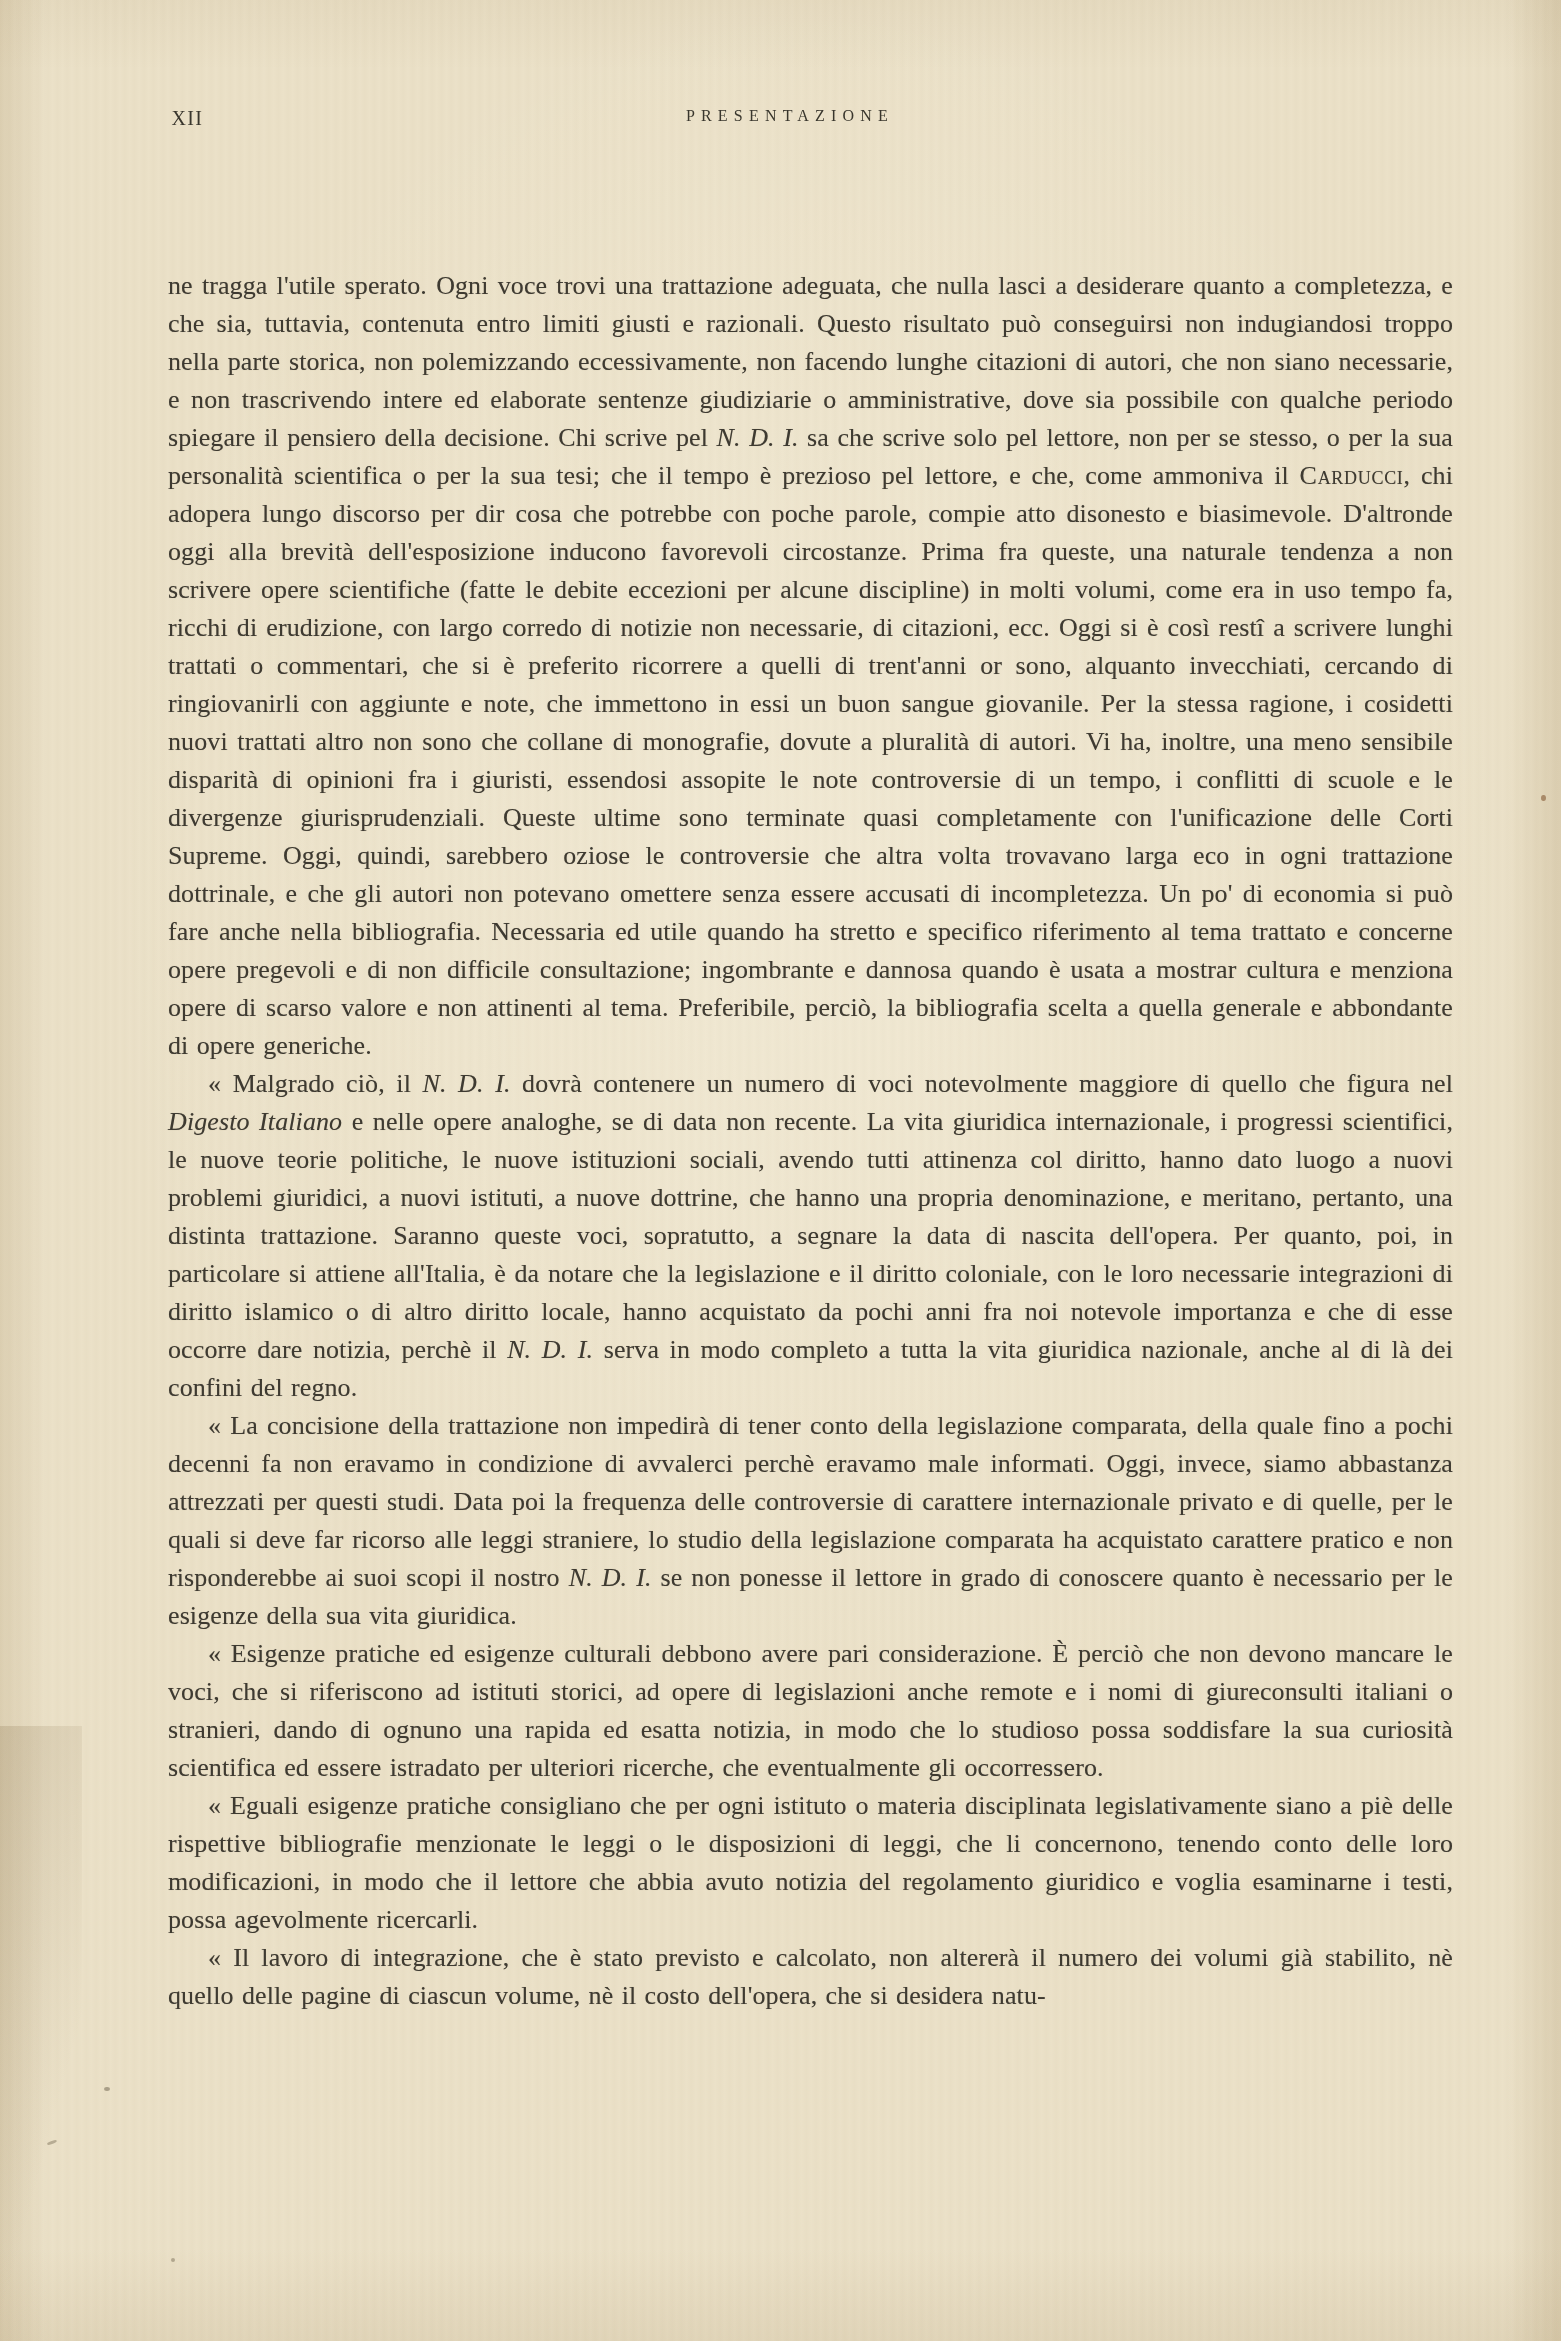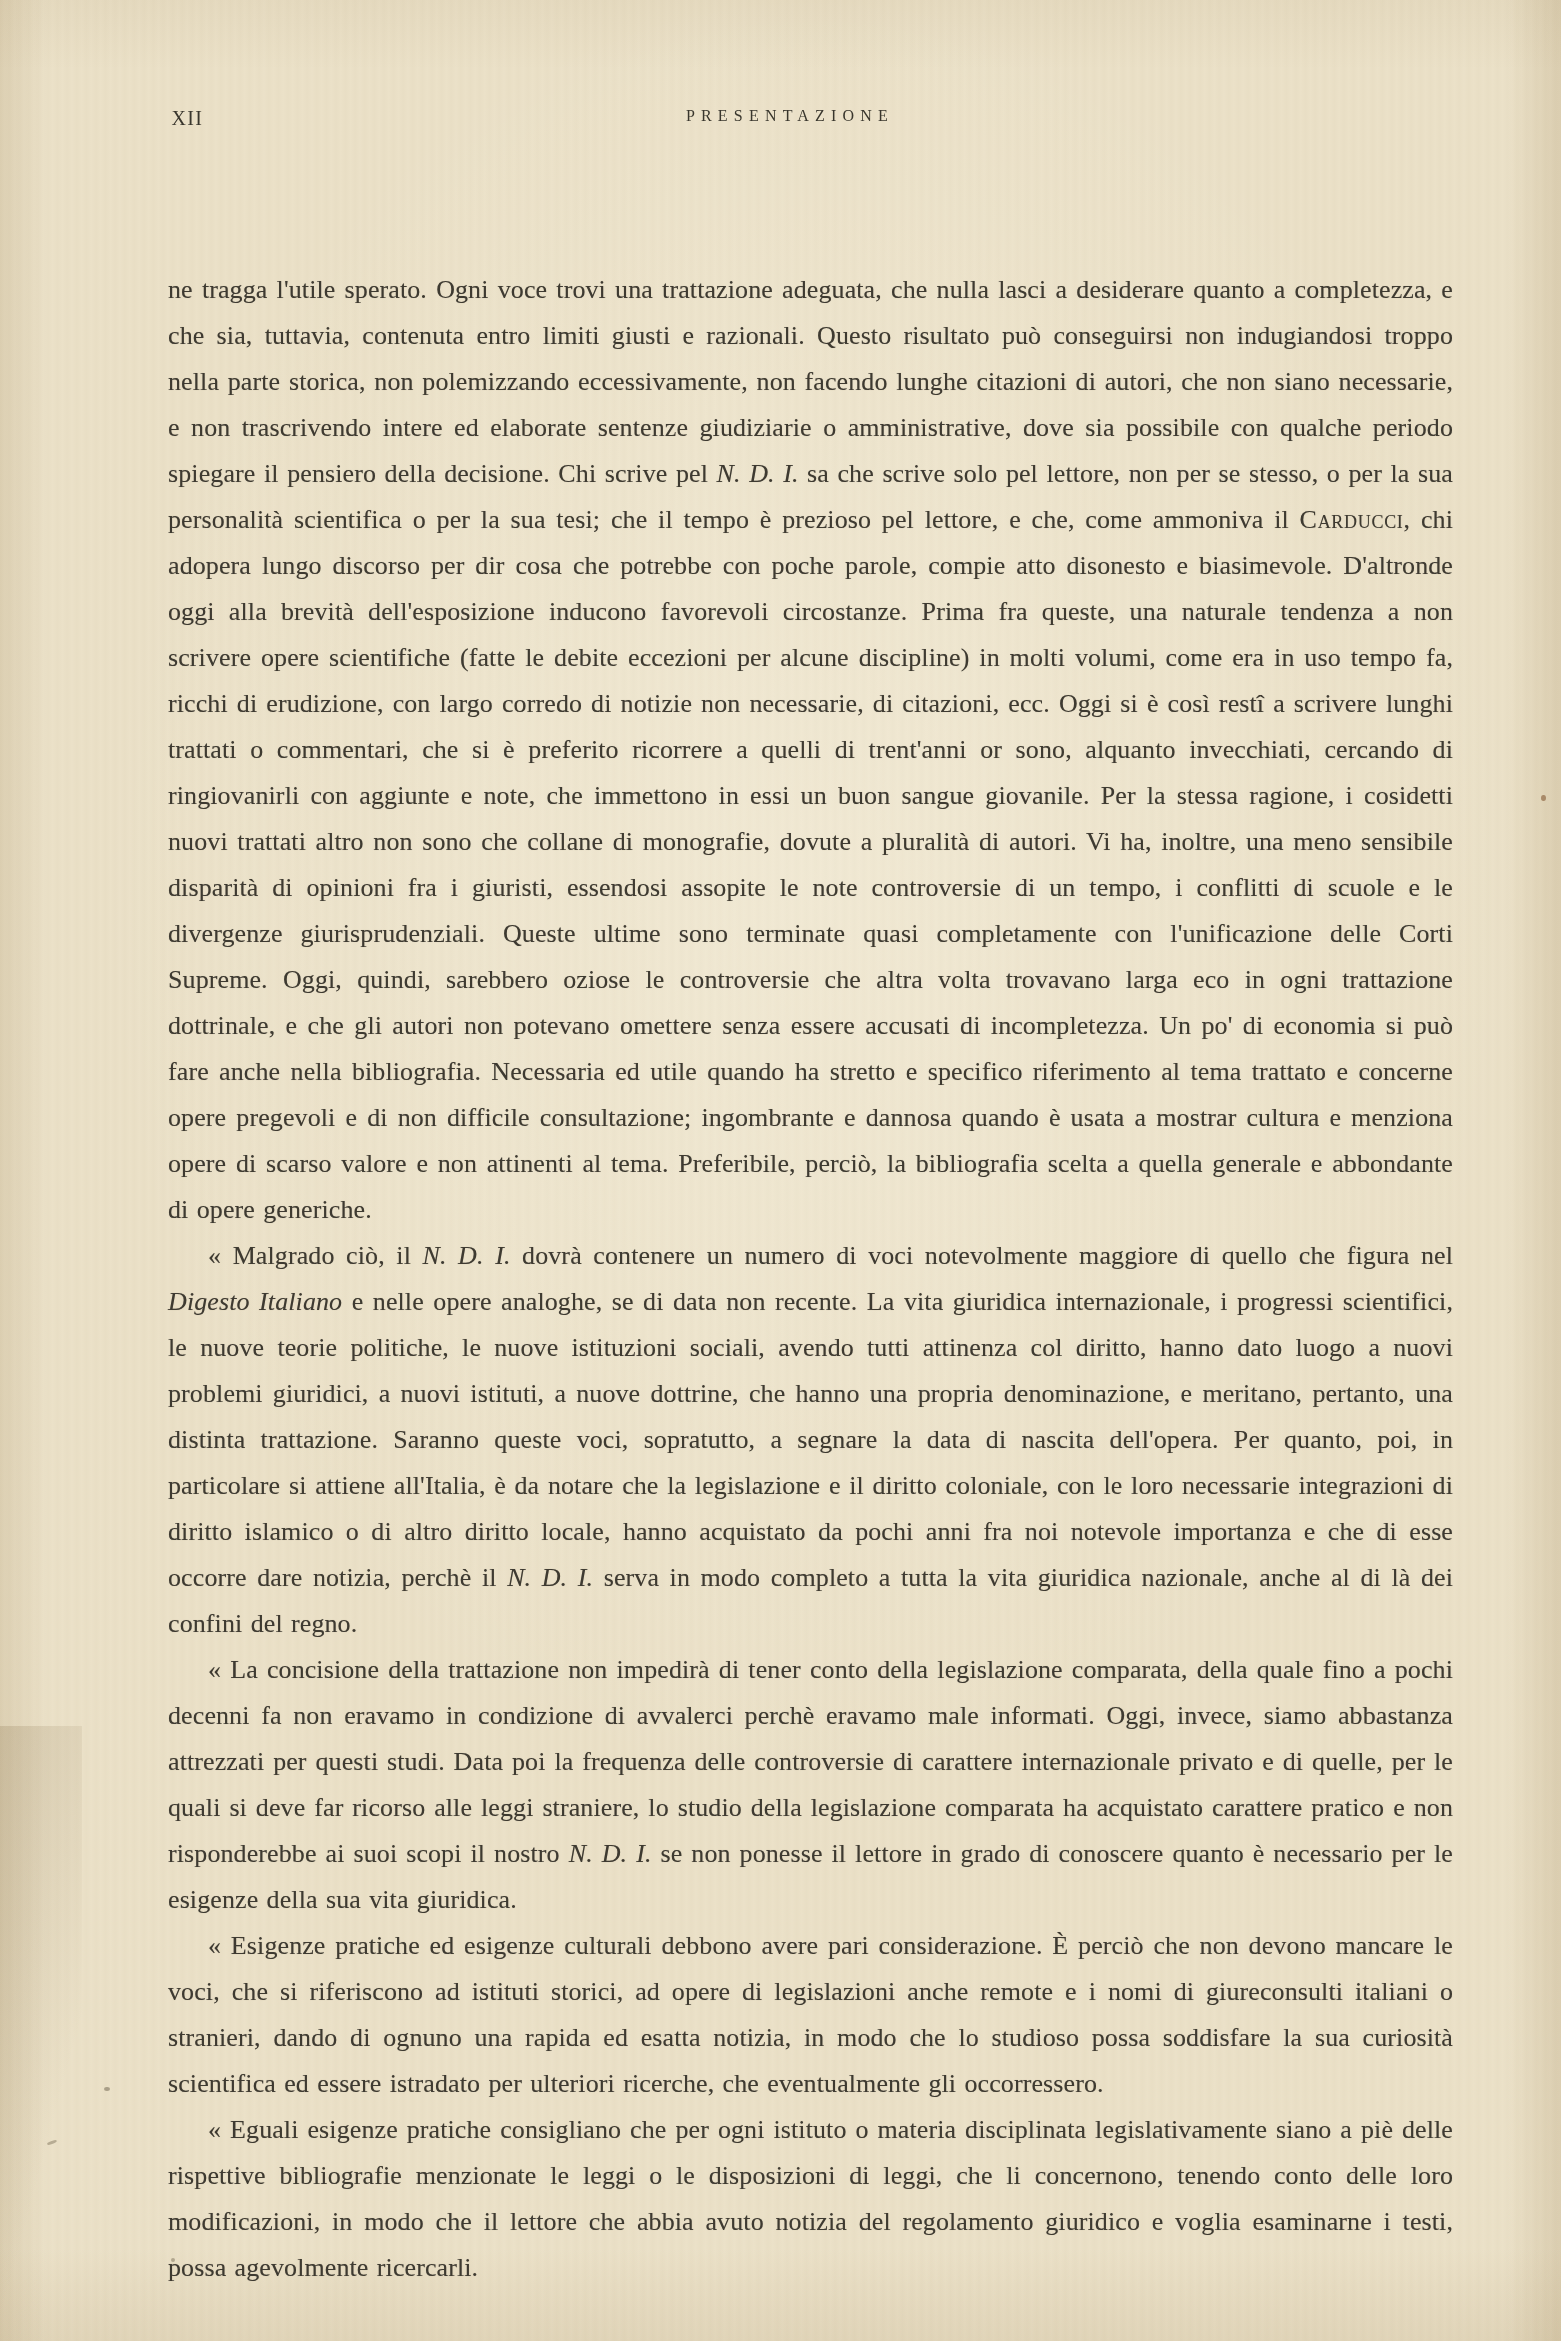--- a/index.html
+++ b/index.html
@@ -48,21 +48,21 @@
     font-size: 16px;
     letter-spacing: 6.2px;
     color: #39362d;
   }
   .text-body {
     position: absolute;
     left: 168px;
     top: 267px;
     width: 1285px;
     font-size: 26px;
-    line-height: 46px;
+    line-height: 38px;
     text-align: justify;
     word-spacing: 1.7px;
     letter-spacing: 0.1px;
     text-shadow: 0 0 0.7px rgba(62,58,49,0.35);
   }
   .para { margin: 0; padding: 0; }
   .para.indent { text-indent: 40px; }
   .it { font-style: italic; }
   .sc { font-variant: small-caps; letter-spacing: 0.7px; }
   .speck {
@@ -83,20 +83,21 @@
     <span class="page-number">XII</span>
     <span class="header-title">PRESENTAZIONE</span>
   </div>
 
   <div class="text-body">
       <p class="para"><span>ne tragga l'utile sperato. Ogni voce trovi una trattazione adeguata, che nulla lasci a desiderare quanto a completezza, e che sia, tuttavia, contenuta entro limiti giusti e razionali. Questo risultato può conseguirsi non indugiandosi troppo nella parte storica, non polemizzando eccessivamente, non facendo lunghe citazioni di autori, che non siano necessarie, e non trascrivendo intere ed elaborate sentenze giudiziarie o amministrative, dove sia possibile con qualche periodo spiegare il pensiero della decisione. Chi scrive pel </span><span class="it">N. D. I.</span><span> sa che scrive solo pel lettore, non per se stesso, o per la sua personalità scientifica o per la sua tesi; che il tempo è prezioso pel lettore, e che, come ammoniva il </span><span class="sc">Carducci</span><span>, chi adopera lungo discorso per dir cosa che potrebbe con poche parole, compie atto disonesto e biasimevole. D'altronde oggi alla brevità dell'esposizione inducono favorevoli circostanze. Prima fra queste, una naturale tendenza a non scrivere opere scientifiche (fatte le debite eccezioni per alcune discipline) in molti volumi, come era in uso tempo fa, ricchi di erudizione, con largo corredo di notizie non necessarie, di citazioni, ecc. Oggi si è così restî a scrivere lunghi trattati o commentari, che si è preferito ricorrere a quelli di trent'anni or sono, alquanto invecchiati, cercando di ringiovanirli con aggiunte e note, che immettono in essi un buon sangue giovanile. Per la stessa ragione, i cosidetti nuovi trattati altro non sono che collane di monografie, dovute a pluralità di autori. Vi ha, inoltre, una meno sensibile disparità di opinioni fra i giuristi, essendosi assopite le note controversie di un tempo, i conflitti di scuole e le divergenze giurisprudenziali. Queste ultime sono terminate quasi completamente con l'unificazione delle Corti Supreme. Oggi, quindi, sarebbero oziose le controversie che altra volta trovavano larga eco in ogni trattazione dottrinale, e che gli autori non potevano omettere senza essere accusati di incompletezza. Un po' di economia si può fare anche nella bibliografia. Necessaria ed utile quando ha stretto e specifico riferimento al tema trattato e concerne opere pregevoli e di non difficile consultazione; ingombrante e dannosa quando è usata a mostrar cultura e menziona opere di scarso valore e non attinenti al tema. Preferibile, perciò, la bibliografia scelta a quella generale e abbondante di opere generiche.</span></p>
       <p class="para indent"><span>« Malgrado ciò, il </span><span class="it">N. D. I.</span><span> dovrà contenere un numero di voci notevolmente maggiore di quello che figura nel </span><span class="it">Digesto Italiano</span><span> e nelle opere analoghe, se di data non recente. La vita giuridica internazionale, i progressi scientifici, le nuove teorie politiche, le nuove istituzioni sociali, avendo tutti attinenza col diritto, hanno dato luogo a nuovi problemi giuridici, a nuovi istituti, a nuove dottrine, che hanno una propria denominazione, e meritano, pertanto, una distinta trattazione. Saranno queste voci, sopratutto, a segnare la data di nascita dell'opera. Per quanto, poi, in particolare si attiene all'Italia, è da notare che la legislazione e il diritto coloniale, con le loro necessarie integrazioni di diritto islamico o di altro diritto locale, hanno acquistato da pochi anni fra noi notevole importanza e che di esse occorre dare notizia, perchè il </span><span class="it">N. D. I.</span><span> serva in modo completo a tutta la vita giuridica nazionale, anche al di là dei confini del regno.</span></p>
       <p class="para indent"><span>« La concisione della trattazione non impedirà di tener conto della legislazione comparata, della quale fino a pochi decenni fa non eravamo in condizione di avvalerci perchè eravamo male informati. Oggi, invece, siamo abbastanza attrezzati per questi studi. Data poi la frequenza delle controversie di carattere internazionale privato e di quelle, per le quali si deve far ricorso alle leggi straniere, lo studio della legislazione comparata ha acquistato carattere pratico e non risponderebbe ai suoi scopi il nostro </span><span class="it">N. D. I.</span><span> se non ponesse il lettore in grado di conoscere quanto è necessario per le esigenze della sua vita giuridica.</span></p>
       <p class="para indent"><span>« Esigenze pratiche ed esigenze culturali debbono avere pari considerazione. È perciò che non devono mancare le voci, che si riferiscono ad istituti storici, ad opere di legislazioni anche remote e i nomi di giureconsulti italiani o stranieri, dando di ognuno una rapida ed esatta notizia, in modo che lo studioso possa soddisfare la sua curiosità scientifica ed essere istradato per ulteriori ricerche, che eventualmente gli occorressero.</span></p>
       <p class="para indent"><span>« Eguali esigenze pratiche consigliano che per ogni istituto o materia disciplinata legislativamente siano a piè delle rispettive bibliografie menzionate le leggi o le disposizioni di leggi, che li concernono, tenendo conto delle loro modificazioni, in modo che il lettore che abbia avuto notizia del regolamento giuridico e voglia esaminarne i testi, possa agevolmente ricercarli.</span></p>
+      <p class="para indent"><span>« Il lavoro di integrazione, che è stato previsto e calcolato, non altererà il numero dei volumi già stabilito, nè quello delle pagine di ciascun volume, nè il costo dell'opera, che si desidera natu-</span></p>
     </div>
 
   <span class="speck s1"></span>
   <span class="speck s2"></span>
   <span class="speck s3"></span>
   <span class="speck s4"></span>
 </div>
 
 
 </body></html>

